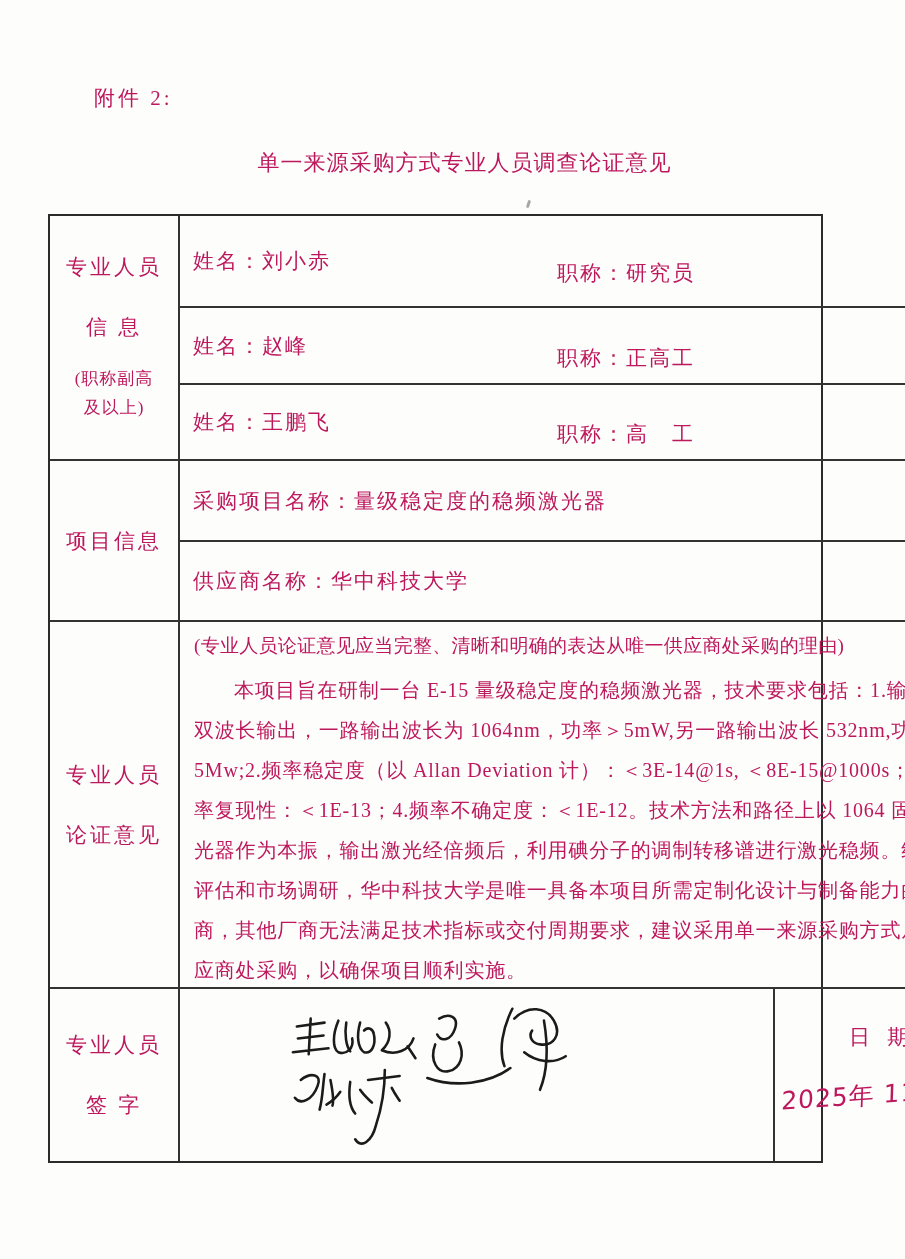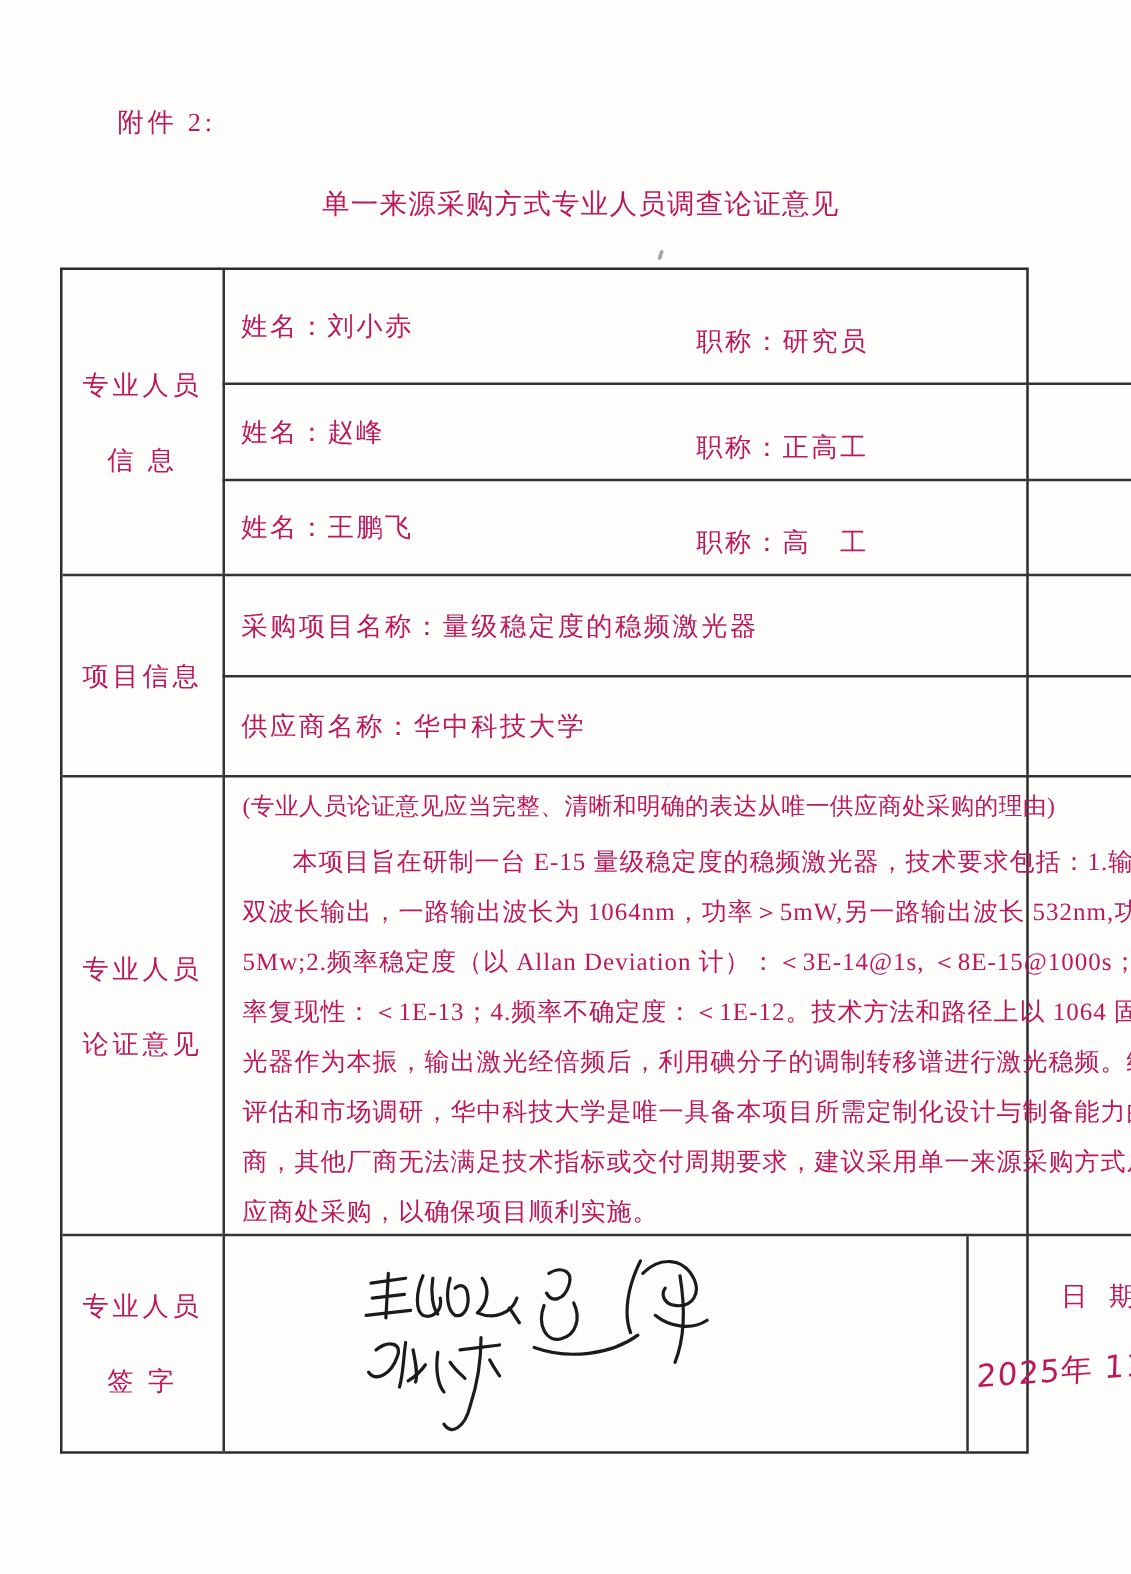--- a/index.html
+++ b/index.html
@@ -77,20 +77,24 @@
 
   <div class="attachment">附件 2:</div>
   <div class="doc-title">单一来源采购方式专业人员调查论证意见</div>
   <div class="speck"></div>
 
   <div class="doc-table">
 
     <div class="cell label-cell" style="grid-row:1/4; grid-column:1;">
       <div class="lbl-line">专业人员</div>
       <div class="lbl-line gap">信 息</div>
+      <div class="small-note">
+        <div>(职称副高</div>
+        <div>及以上)</div>
+      </div>
     </div>
 
     <div class="cell name-cell b-left" style="grid-row:1; grid-column:2;">
       <span class="field-pair"><span>姓名：</span><span>刘小赤</span></span>
       <span class="title-part"><span>职称：</span><span>研究员</span></span>
     </div>
 
     <div class="cell name-cell b-left b-top" style="grid-row:2; grid-column:2;">
       <span class="field-pair"><span>姓名：</span><span>赵峰</span></span>
       <span class="title-part"><span>职称：</span><span>正高工</span></span>

